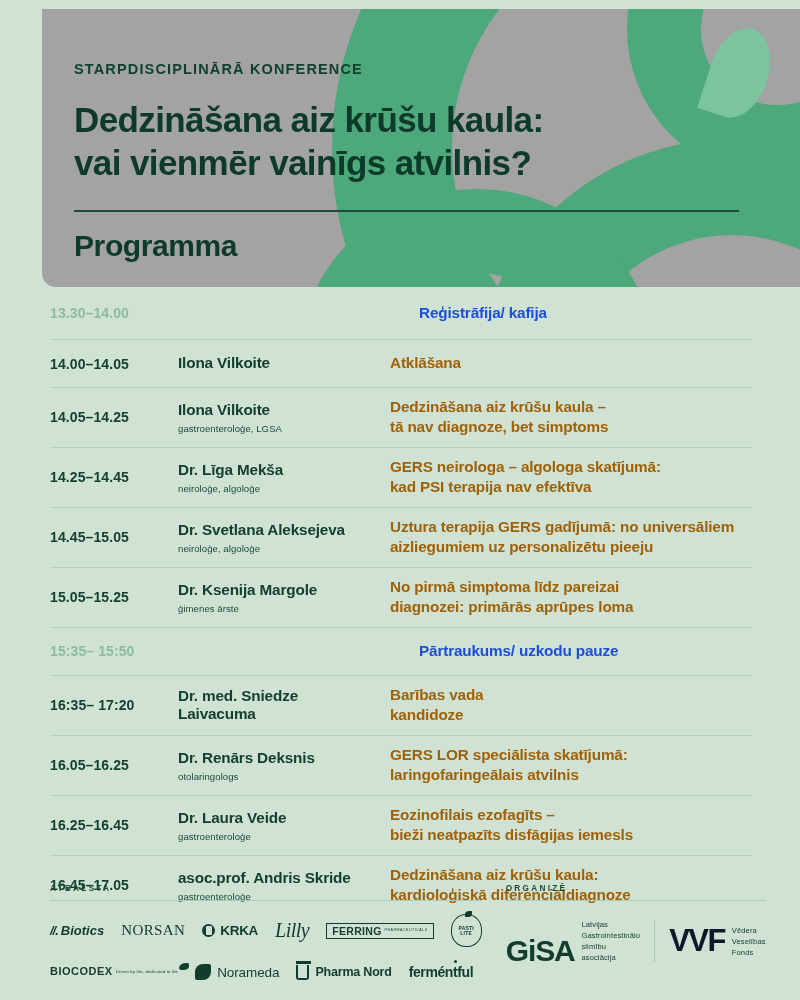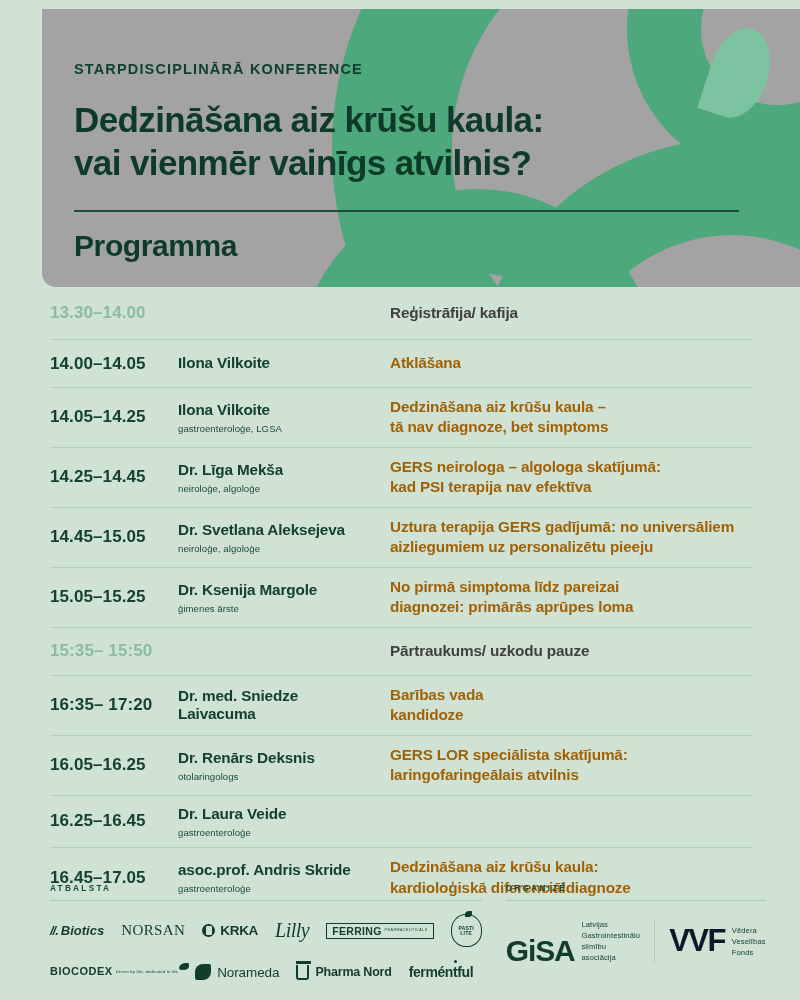--- a/index.html
+++ b/index.html
@@ -107,21 +107,21 @@
     border-bottom: 1.5px solid #b3d2bd;
     padding: 9px 0;
     min-height: 48px;
   }
   .row:first-child { padding-top: 4px; }
   .row.last { border-bottom: none; }
 
   .col-time {
     width: 112px;
     flex: 0 0 112px;
-    font-size: 17px;
+    font-size: 14px;
     font-weight: bold;
     color: #15422f;
     letter-spacing: 0.1px;
   }
   .col-speaker {
     width: 212px;
     flex: 0 0 212px;
     padding-right: 10px;
     margin-left: 16px;
   }
@@ -145,21 +145,21 @@
   .sp-role {
     font-size: 9.6px;
     font-weight: normal;
     color: #1d4a38;
     margin-top: 4px;
     letter-spacing: 0.05px;
   }
 
   
   .row.break .col-time { color: #8cbba1; }
-  .row.break .col-title { color: #404040; }
+  .row.break .col-title { color: #1d4ed8; margin-left: 29px; }
 
   
   .footer {
     position: absolute;
     left: 50px;
     top: 884px;
     width: 702px;
     display: flex;
     gap: 24px;
   }
@@ -360,20 +360,22 @@
       </div>
       <div class="col-title">GERS LOR speciālista skatījumā:
 laringofaringeālais atvilnis</div>
     </div>
     <div class="row">
       <div class="col-time">16.25–16.45</div>
       <div class="col-speaker">
         <div class="sp-name">Dr. Laura Veide</div>
         <div class="sp-role">gastroenteroloģe</div>
       </div>
+      <div class="col-title">Eozinofilais ezofagīts –
+bieži neatpazīts disfāgijas iemesls</div>
     </div>
     <div class="row last">
       <div class="col-time">16.45–17.05</div>
       <div class="col-speaker">
         <div class="sp-name">asoc.prof. Andris Skride</div>
         <div class="sp-role">gastroenteroloģe</div>
       </div>
       <div class="col-title">Dedzināšana aiz krūšu kaula:
 kardioloģiskā diferenciāldiagnoze</div>
     </div>

